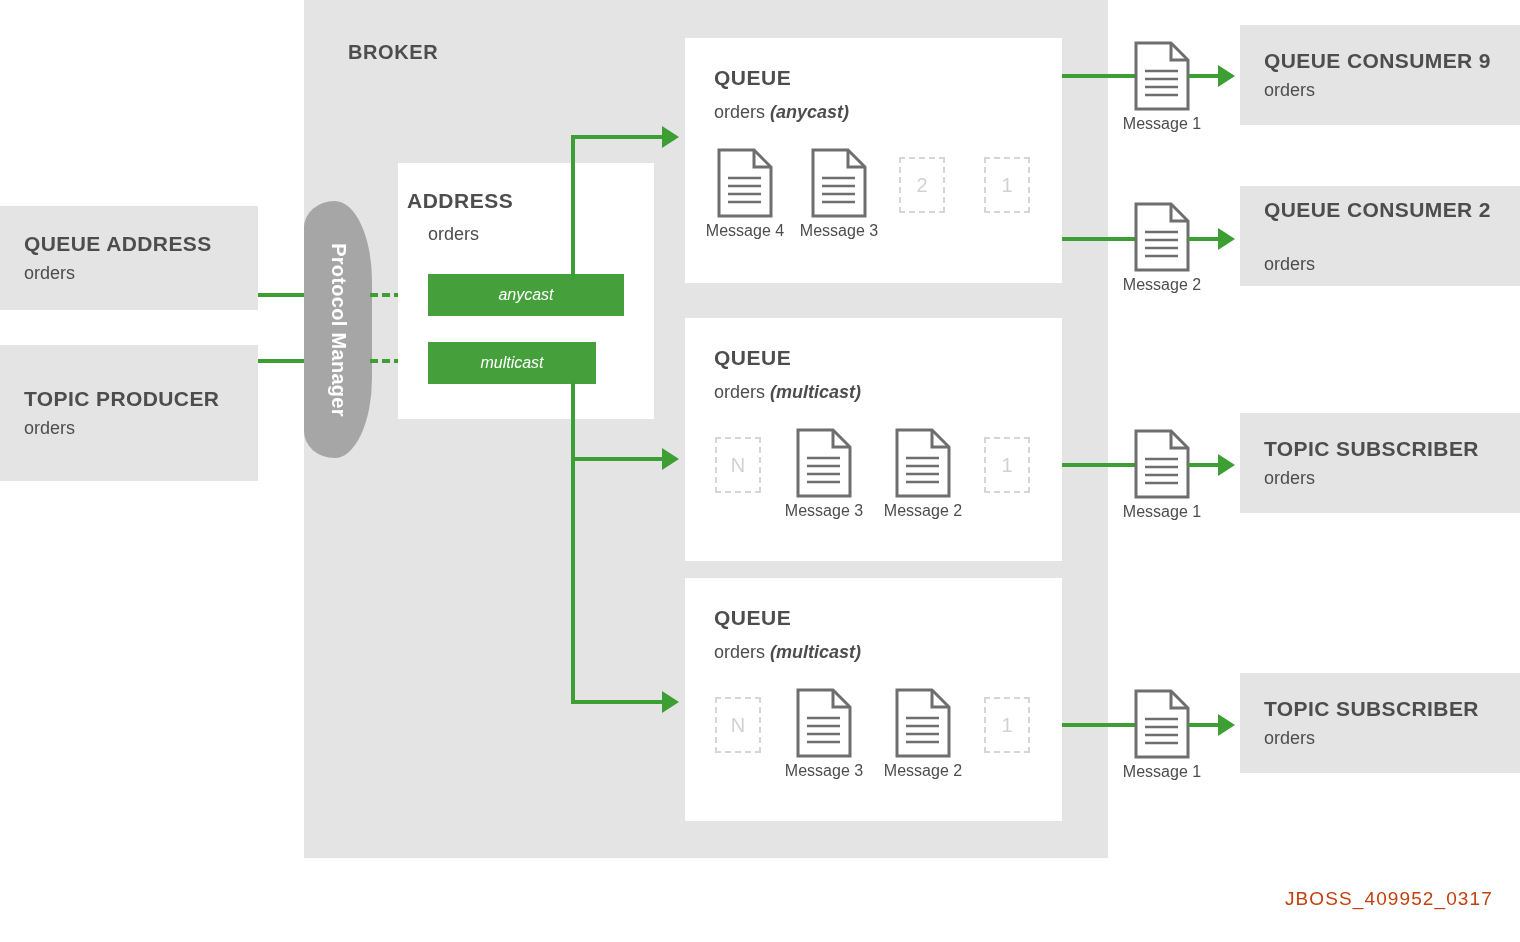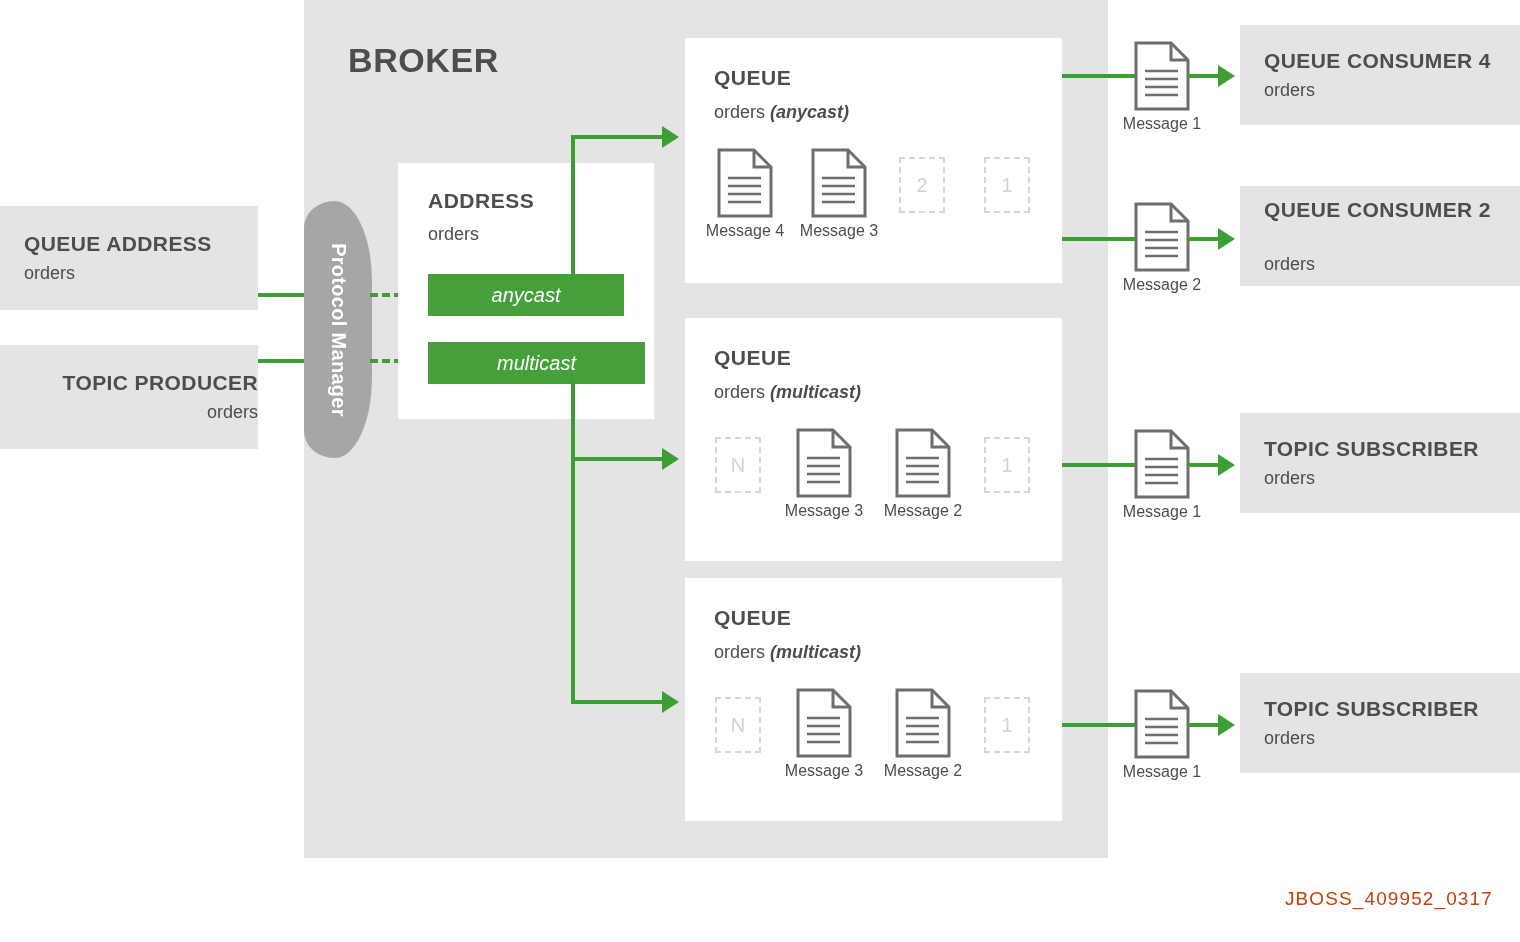--- a/index.html
+++ b/index.html
@@ -20,21 +20,21 @@
   }
 
   
   .abs { position: absolute; }
 
   
   .broker-bg {
     background: #e4e4e4;
   }
   .broker-title {
-    font-size: 34px;
+    font-size: 20px;
     font-weight: bold;
     color: #4d4d4d;
     letter-spacing: 0.6px;
   }
 
   
   .endpoint {
     background: #e4e4e4;
     box-sizing: border-box;
     padding-left: 24px;
@@ -90,21 +90,21 @@
   }
   .card-sub .routing {
     font-style: italic;
     font-weight: bold;
   }
 
   
   .chip {
     background: #45a03b;
     color: #ffffff;
-    font-size: 20px;
+    font-size: 16px;
     font-style: italic;
     display: flex;
     align-items: center;
     justify-content: center;
   }
 
   
   .msg-slot { position: absolute; }
   .doc-icon { display: block; }
   .msg-caption {
@@ -156,46 +156,46 @@
 <div id="stage">
 
   <div class="abs broker-bg" style="left:304px; top:0px; width:804px; height:858px;"></div>
   <div class="abs broker-title" style="left:348px; top:41px;">BROKER</div>
 
   <div class="abs endpoint" style="left:0px; top:206px; width:258px; height:104px;">
     <div class="ep-title">QUEUE ADDRESS</div>
     <div class="ep-sub">orders</div>
   </div>
 
-  <div class="abs endpoint" style="left:0px; top:345px; width:258px; height:104px;align-items:flex-end;">
+  <div class="abs endpoint" style="left:0px; top:345px; width:258px; height:136px;">
     <div class="ep-title">TOPIC PRODUCER</div>
     <div class="ep-sub">orders</div>
   </div>
 
   <div class="abs wire-h" style="left:258px; top:293px; width:66px;"></div>
   <div class="abs wire-h" style="left:258px; top:359px; width:66px;"></div>
 
   <div class="abs protocol-manager" style="left:304px; top:201px; width:68px; height:257px;">
     <span class="pm-label">Protocol Manager</span>
   </div>
 
   <div class="abs wire-dash" style="left:370px; top:293px; width:44px;"></div>
   <div class="abs arrowhead" style="left:411px; top:284px;"></div>
 
   <div class="abs wire-dash" style="left:370px; top:359px; width:44px;"></div>
   <div class="abs arrowhead" style="left:411px; top:350px;"></div>
 
   <div class="abs card" style="left:398px; top:163px; width:256px; height:256px;"></div>
-  <div class="abs card-title" style="left:428px; top:189px;">ADDRESS</div>
+  <div class="abs card-title" style="left:407px; top:189px;">ADDRESS</div>
   <div class="abs card-sub" style="left:428px; top:224px;">orders</div>
 
   <div class="abs chip" style="left:428px; top:274px; width:196px; height:42px;">
     <span>anycast</span>
   </div>
-  <div class="abs chip" style="left:428px; top:342px; width:217px; height:42px;">
+  <div class="abs chip" style="left:428px; top:342px; width:168px; height:42px;">
     <span>multicast</span>
   </div>
 
   <div class="abs wire-v" style="left:571px; top:135px; height:145px;"></div>
   <div class="abs wire-h" style="left:571px; top:135px; width:93px;"></div>
   <div class="abs arrowhead" style="left:662px; top:126px;"></div>
 
   <div class="abs wire-v" style="left:571px; top:380px; height:324px;"></div>
   <div class="abs wire-h" style="left:571px; top:457px; width:93px;"></div>
   <div class="abs arrowhead" style="left:662px; top:448px;"></div>
@@ -382,21 +382,21 @@
         <line x1="11" y1="46" x2="44" y2="46"></line>
         <line x1="11" y1="54" x2="44" y2="54"></line>
       </g>
     </svg>
     <span class="msg-caption">Message 1</span>
   </div>
   <div class="abs wire-h" style="left:1188px; top:723px; width:32px;"></div>
   <div class="abs arrowhead" style="left:1218px; top:714px;"></div>
 
   <div class="abs endpoint" style="left:1240px; top:25px; width:280px; height:100px;">
-    <div class="ep-title">QUEUE CONSUMER 4</div>
+    <div class="ep-title">QUEUE CONSUMER 9</div>
     <div class="ep-sub">orders</div>
   </div>
 
   <div class="abs endpoint" style="left:1240px; top:186px; width:280px; height:100px;gap:25px;">
     <div class="ep-title">QUEUE CONSUMER 2</div>
     <div class="ep-sub">orders</div>
   </div>
 
   <div class="abs endpoint" style="left:1240px; top:413px; width:280px; height:100px;">
     <div class="ep-title">TOPIC SUBSCRIBER</div>

